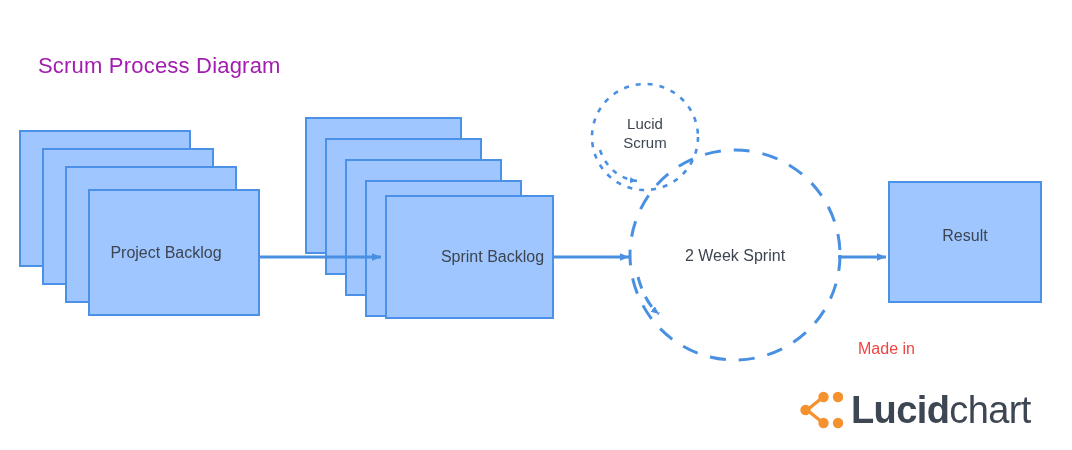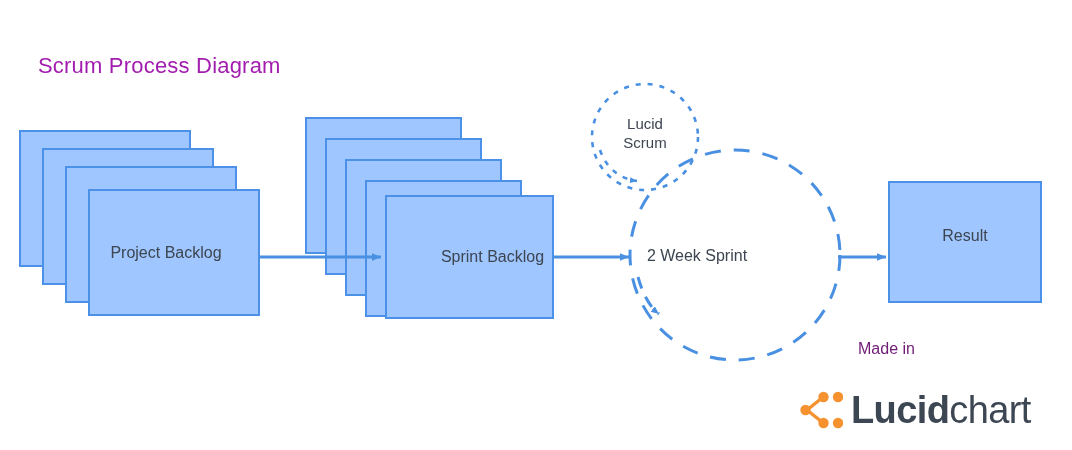--- a/index.html
+++ b/index.html
@@ -50,21 +50,21 @@
     text-align: center;
     line-height: 1.28;
     white-space: nowrap;
   }
   .circle-label.small { font-size: 15px; }
   .made-in {
     position: absolute;
     left: 858px;
     top: 340px;
     font-size: 16px;
-    color: #701a75;
+    color: #ef4444;
     white-space: nowrap;
   }
   .logo-wrap {
     position: absolute;
     left: 795px;
     top: 362px;
     display: flex;
     align-items: center;
     margin-top: 28px;
   }
@@ -130,21 +130,21 @@
 </svg>
 
 <div class="diagram-title">Scrum Process Diagram</div>
 
 <div class="card-label" style="left:89px; top:190px; width:154px; height:125px;">Project Backlog</div>
 
 <div class="card-label" style="left:386px; top:196px; width:167px; height:122px;padding-left:23px;">Sprint Backlog</div>
 
 <div class="card-label" style="left:889px; top:182px; width:152px; height:108px;">Result</div>
 
-<div class="circle-label" style="left:592px; top:235px; width:210px; height:42px;">2 Week Sprint</div>
+<div class="circle-label" style="left:630px; top:235px; width:210px; height:42px;">2 Week Sprint</div>
 
 <div class="circle-label small" style="left:592px; top:105px; width:106px; height:56px;">
   <span>Lucid</span>
   <span>Scrum</span>
 </div>
 
 <div class="made-in">Made in</div>
 
 <div class="logo-wrap">
   <svg width="48" height="40" viewBox="0 0 48 40" xmlns="http://www.w3.org/2000/svg">

